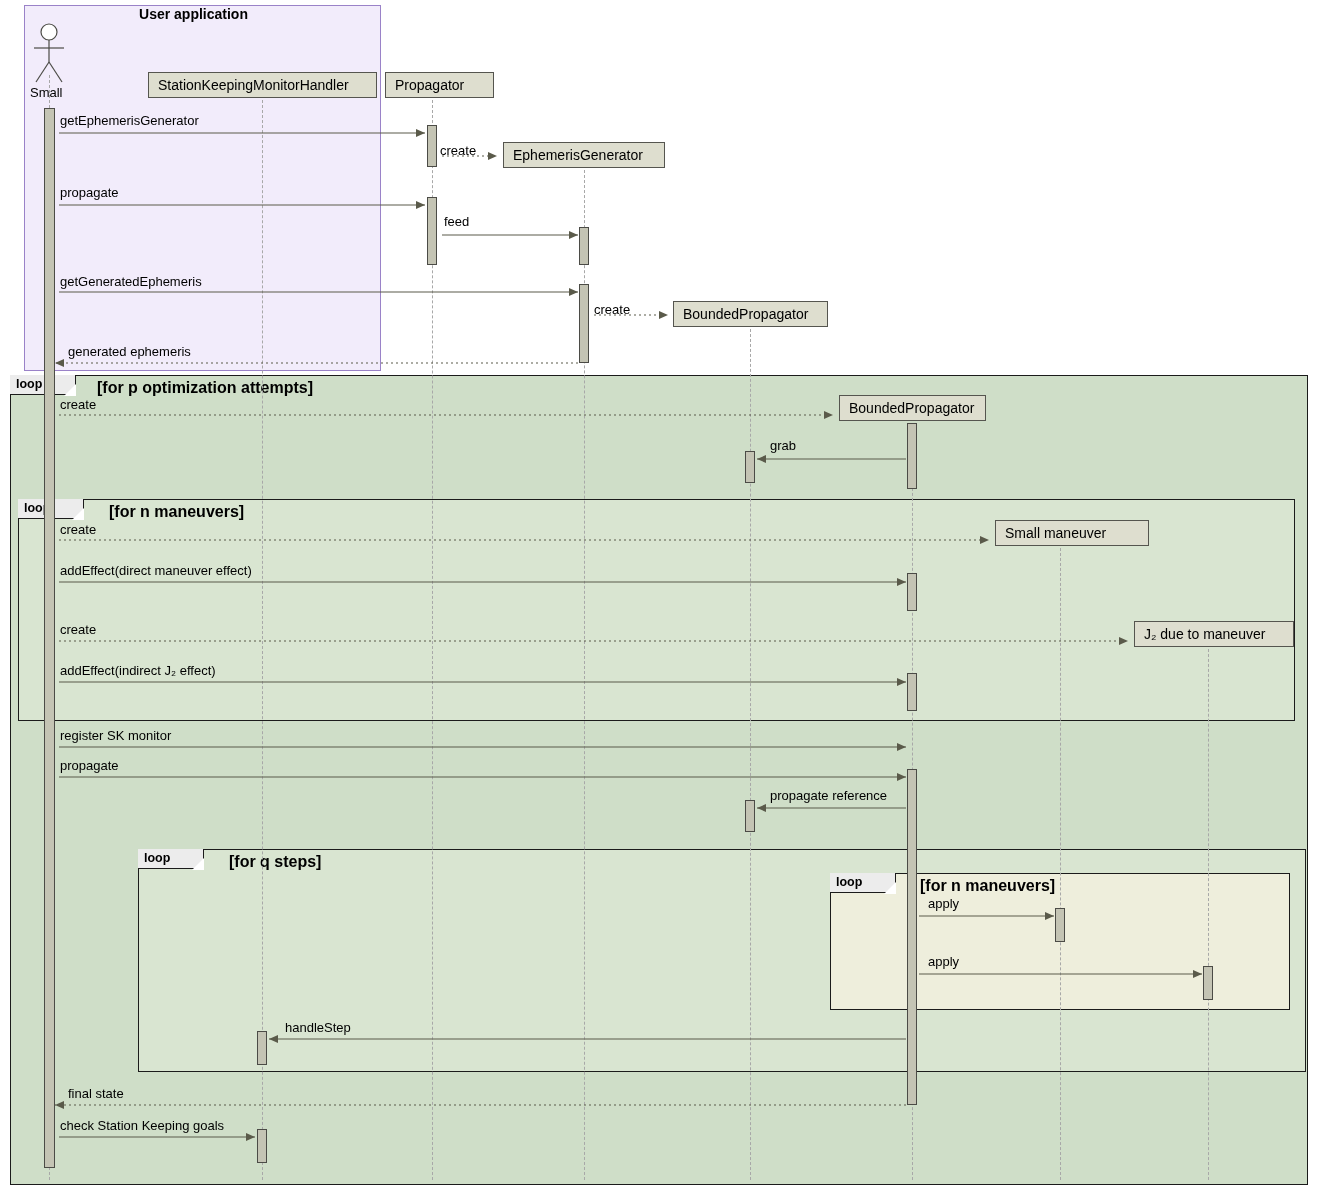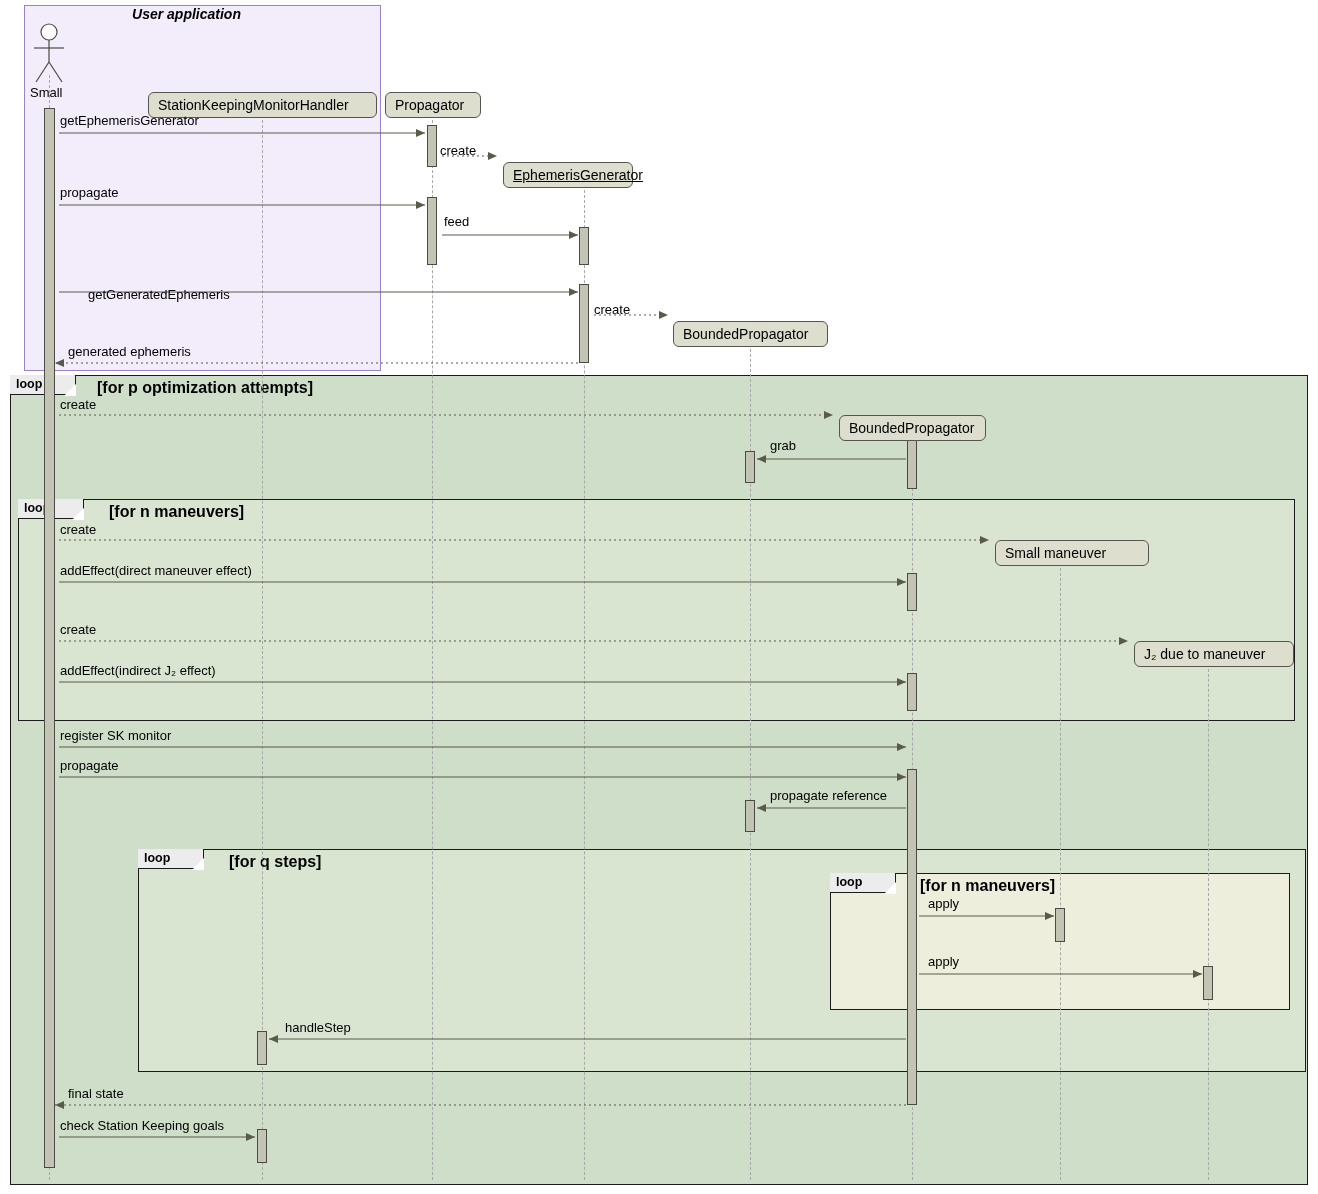--- a/index.html
+++ b/index.html
@@ -18,28 +18,27 @@
     height: 1194px;
     overflow: hidden;
   }
   .abs { position: absolute; }
 
   
   .participant {
     position: absolute;
     background: #dedecf;
     border: 1px solid #55554f;
-    border-radius: 6px;
+    border-radius: 0;
     padding: 4px 9px;
     font-size: 14px;
     color: #000;
     white-space: nowrap;
     line-height: 16px;
     box-sizing: border-box;
-    margin-top: 20px;
   }
   
   .lifeline {
     position: absolute;
     width: 0;
     border-left: 1px dashed #a8a8a8;
   }
   
   .activation {
     position: absolute;
@@ -116,21 +115,21 @@
     font-size: 13px;
     white-space: nowrap;
   }
 </style>
 </head>
 <body>
 
 <div id="diagram">
 
   <div class="groupbox" style="left:24px; top:5px; width:357px; height:366px; background:#f2ecfb; border:1px solid #9a82c8;"></div>
-  <div class="groupbox-title" style="left:8px; top:6px; width:357px;font-style:italic;">User application</div>
+  <div class="groupbox-title" style="left:15px; top:6px; width:357px;">User application</div>
 
   <div class="abs" style="left:10px; top:375px; width:1298px; height:810px; background:#cfdec8;"></div>
   <div class="frame" style="left:10px; top:375px; width:1298px; height:810px;"></div>
   <div class="frame-label" style="left:10px; top:375px; width:66px; height:20px;">loop</div>
   <div class="frame-cond" style="left:97px; top:379px;">[for p optimization attempts]</div>
 
   <div class="abs" style="left:18px; top:499px; width:1277px; height:222px; background:#d9e5d1;"></div>
   <div class="frame" style="left:18px; top:499px; width:1277px; height:222px;"></div>
   <div class="frame-label" style="left:18px; top:499px; width:66px; height:20px;">loop</div>
   <div class="frame-cond" style="left:109px; top:503px;">[for n maneuvers]</div>
@@ -227,32 +226,32 @@
   <div class="activation" style="left:907px; top:769px; height:336px;"></div>
   <div class="activation" style="left:745px; top:800px; height:32px;"></div>
   <div class="activation" style="left:1055px; top:908px; height:34px;"></div>
   <div class="activation" style="left:1203px; top:966px; height:34px;"></div>
   <div class="activation" style="left:257px; top:1031px; height:34px;"></div>
   <div class="activation" style="left:257px; top:1129px; height:34px;"></div>
 
   <div class="actor-label" style="left:30px; top:85px;">Small</div>
 
   <div class="participant" style="left:148px; top:72px; width:229px;">StationKeepingMonitorHandler</div>
-  <div class="participant" style="left:385px; top:72px; width:96px;">Propagator</div>
-  <div class="participant" style="left:503px; top:142px; width:130px;text-decoration:underline;">EphemerisGenerator</div>
+  <div class="participant" style="left:385px; top:72px; width:109px;">Propagator</div>
+  <div class="participant" style="left:503px; top:142px; width:162px;">EphemerisGenerator</div>
   <div class="participant" style="left:673px; top:301px; width:155px;">BoundedPropagator</div>
   <div class="participant" style="left:839px; top:395px; width:147px;">BoundedPropagator</div>
   <div class="participant" style="left:995px; top:520px; width:154px;">Small maneuver</div>
   <div class="participant" style="left:1134px; top:621px; width:160px;">J₂ due to maneuver</div>
 
   <div class="msg" style="left:60px; top:114px;">getEphemerisGenerator</div>
   <div class="msg" style="left:440px; top:144px;">create</div>
   <div class="msg" style="left:60px; top:186px;">propagate</div>
   <div class="msg" style="left:444px; top:215px;">feed</div>
-  <div class="msg" style="left:60px; top:288px;margin-left:28px;">getGeneratedEphemeris</div>
+  <div class="msg" style="left:60px; top:275px;">getGeneratedEphemeris</div>
   <div class="msg" style="left:594px; top:303px;">create</div>
   <div class="msg" style="left:68px; top:345px;">generated ephemeris</div>
 
   <div class="msg" style="left:60px; top:398px;">create</div>
   <div class="msg" style="left:770px; top:439px;">grab</div>
 
   <div class="msg" style="left:60px; top:523px;">create</div>
   <div class="msg" style="left:60px; top:564px;">addEffect(direct maneuver effect)</div>
   <div class="msg" style="left:60px; top:623px;">create</div>
   <div class="msg" style="left:60px; top:664px;">addEffect(indirect J₂ effect)</div>

